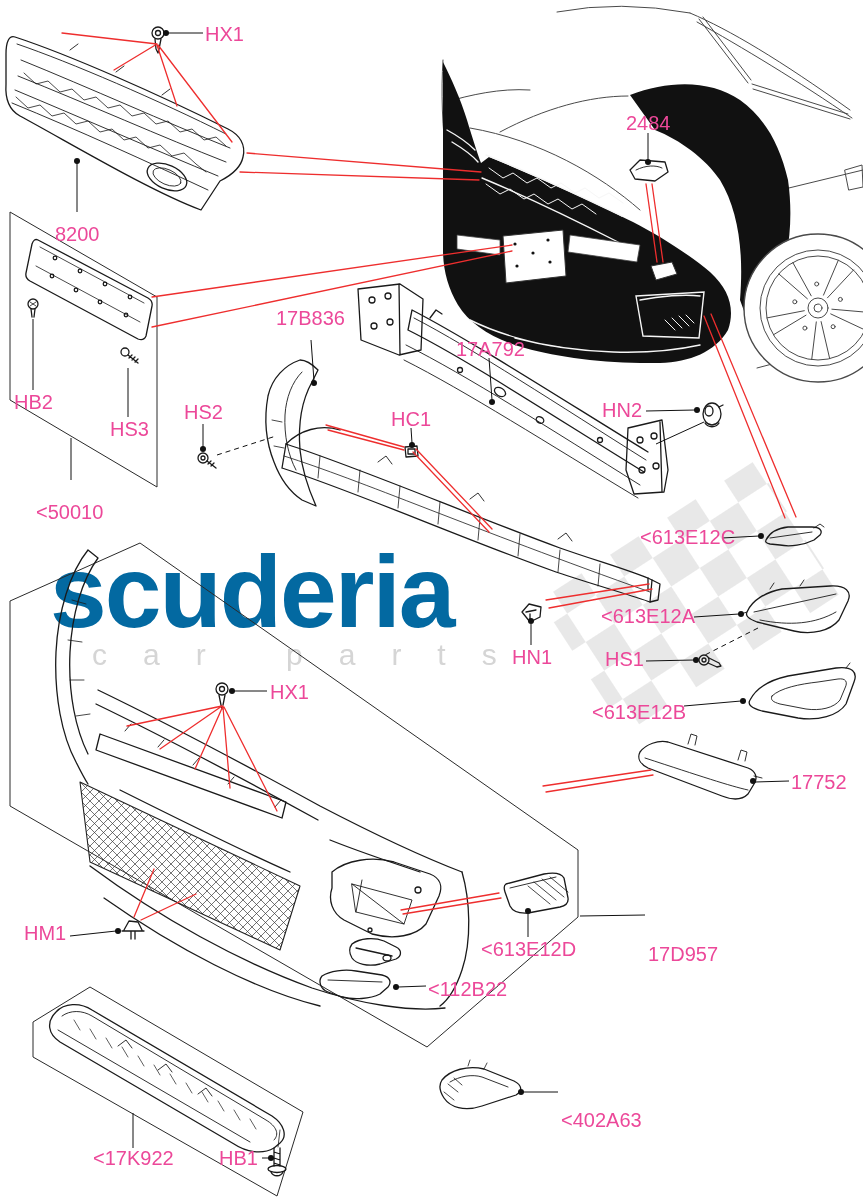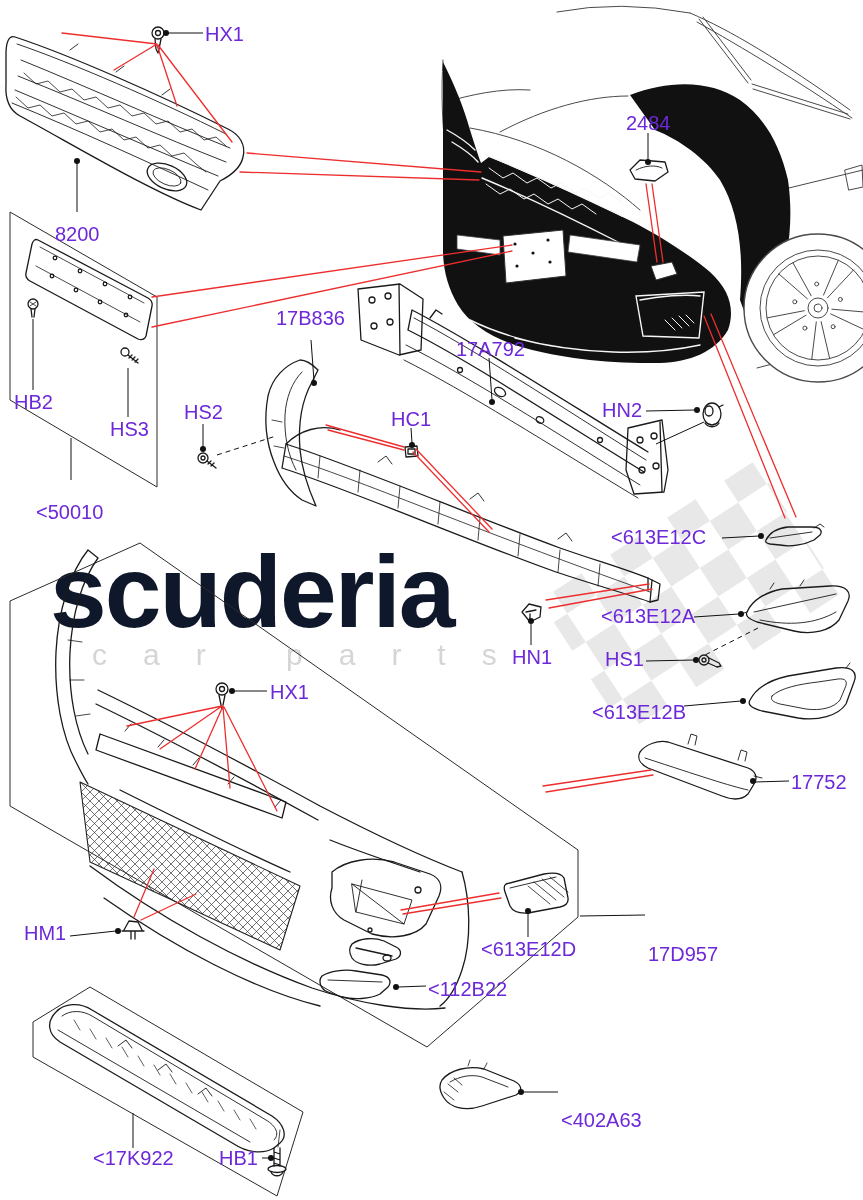--- a/index.html
+++ b/index.html
@@ -1,23 +1,23 @@
 <!DOCTYPE html>
 <html><head>
 <meta charset="utf-8">
 <style>
   html,body{margin:0;padding:0;background:#fff;}
   #stage{position:relative;width:863px;height:1200px;background:#fff;overflow:hidden;
          font-family:"Liberation Sans",sans-serif;}
   .wm-title{position:absolute;left:50px;top:534px;font-size:102px;font-weight:bold;
-            letter-spacing:-2px;color:#0f172a;z-index:0;user-select:none;}
+            letter-spacing:-2px;color:#0369a1;z-index:0;user-select:none;}
   .wm-sub{position:absolute;left:92px;top:638px;font-size:30px;color:#d5d5d5;
           letter-spacing:36px;z-index:0;user-select:none;}
   svg#art{position:absolute;left:0;top:0;z-index:1;}
-  .lbl{position:absolute;z-index:2;font-size:20px;line-height:1;color:#6d28d9;white-space:pre;}
+  .lbl{position:absolute;z-index:2;font-size:20px;line-height:1;color:#ec4899;white-space:pre;}
   .g-line{stroke:#1a1a1a;stroke-width:1.3;fill:none;stroke-linecap:round;stroke-linejoin:round;}
   .c-line{stroke:#4a4a4a;stroke-width:1;fill:none;stroke-linecap:round;stroke-linejoin:round;}
   .box{stroke:#2a2a2a;stroke-width:1;fill:none;}
   .lead{stroke:#111;stroke-width:1;fill:none;}
   .leadd{stroke:#111;stroke-width:1;fill:none;stroke-dasharray:5 4;}
   .red{stroke:#ee2e2e;stroke-width:1.3;fill:none;stroke-linecap:round;}
   .dot{fill:#111;stroke:none;}
   .wht{stroke:#f6f6f6;stroke-width:1.4;fill:none;stroke-linecap:round;}
 </style>
 </head>
@@ -359,21 +359,21 @@
   <div class="lbl" style="left:55px;top:224px">8200</div>
   <div class="lbl" style="left:626px;top:113px">2484</div>
   <div class="lbl" style="left:276px;top:308px">17B836</div>
   <div class="lbl" style="left:456px;top:339px">17A792</div>
   <div class="lbl" style="left:14px;top:392px">HB2</div>
   <div class="lbl" style="left:110px;top:419px">HS3</div>
   <div class="lbl" style="left:184px;top:402px">HS2</div>
   <div class="lbl" style="left:391px;top:409px">HC1</div>
   <div class="lbl" style="left:602px;top:400px">HN2</div>
   <div class="lbl" style="left:36px;top:502px">&lt;50010</div>
-  <div class="lbl" style="left:611px;top:527px">&lt;613E12C</div>
+  <div class="lbl" style="left:640px;top:527px">&lt;613E12C</div>
   <div class="lbl" style="left:601px;top:606px">&lt;613E12A</div>
   <div class="lbl" style="left:512px;top:647px">HN1</div>
   <div class="lbl" style="left:605px;top:649px">HS1</div>
   <div class="lbl" style="left:592px;top:702px">&lt;613E12B</div>
   <div class="lbl" style="left:270px;top:682px">HX1</div>
   <div class="lbl" style="left:791px;top:772px">17752</div>
   <div class="lbl" style="left:24px;top:923px">HM1</div>
   <div class="lbl" style="left:648px;top:944px">17D957</div>
   <div class="lbl" style="left:481px;top:939px">&lt;613E12D</div>
   <div class="lbl" style="left:428px;top:979px">&lt;112B22</div>

